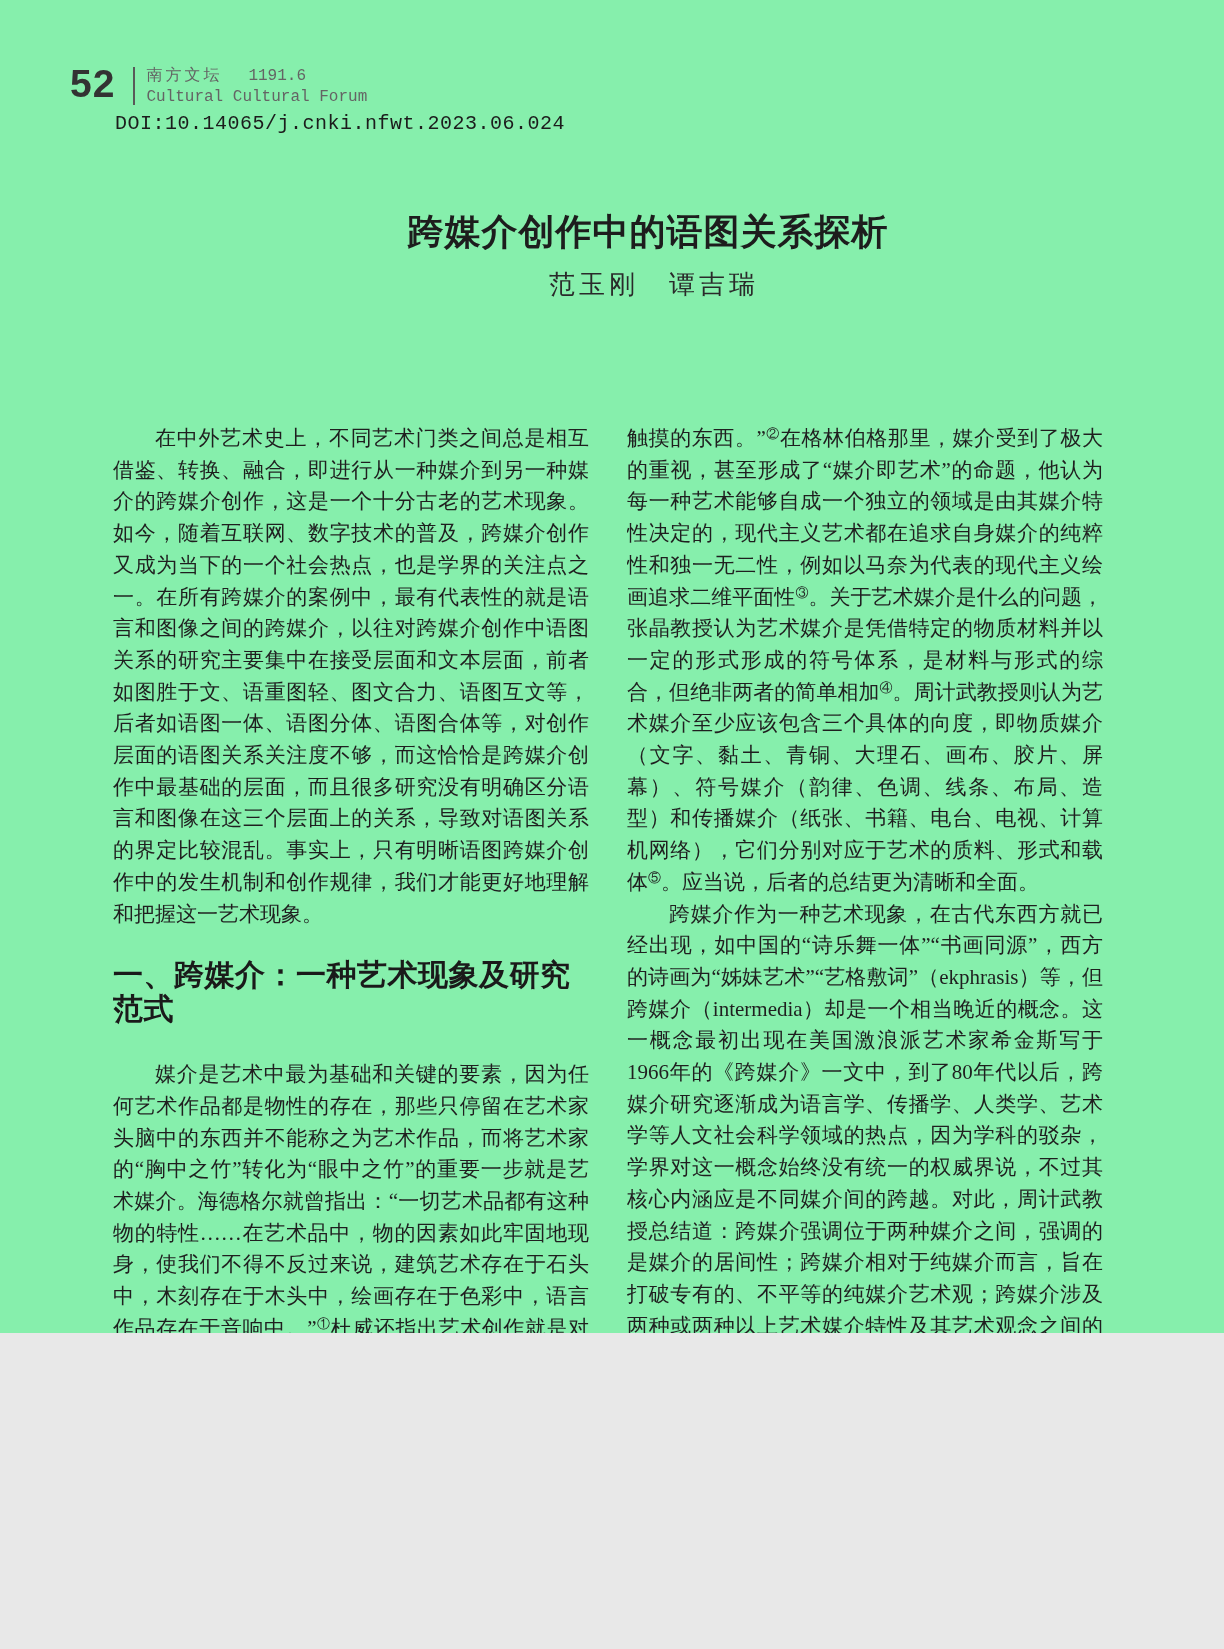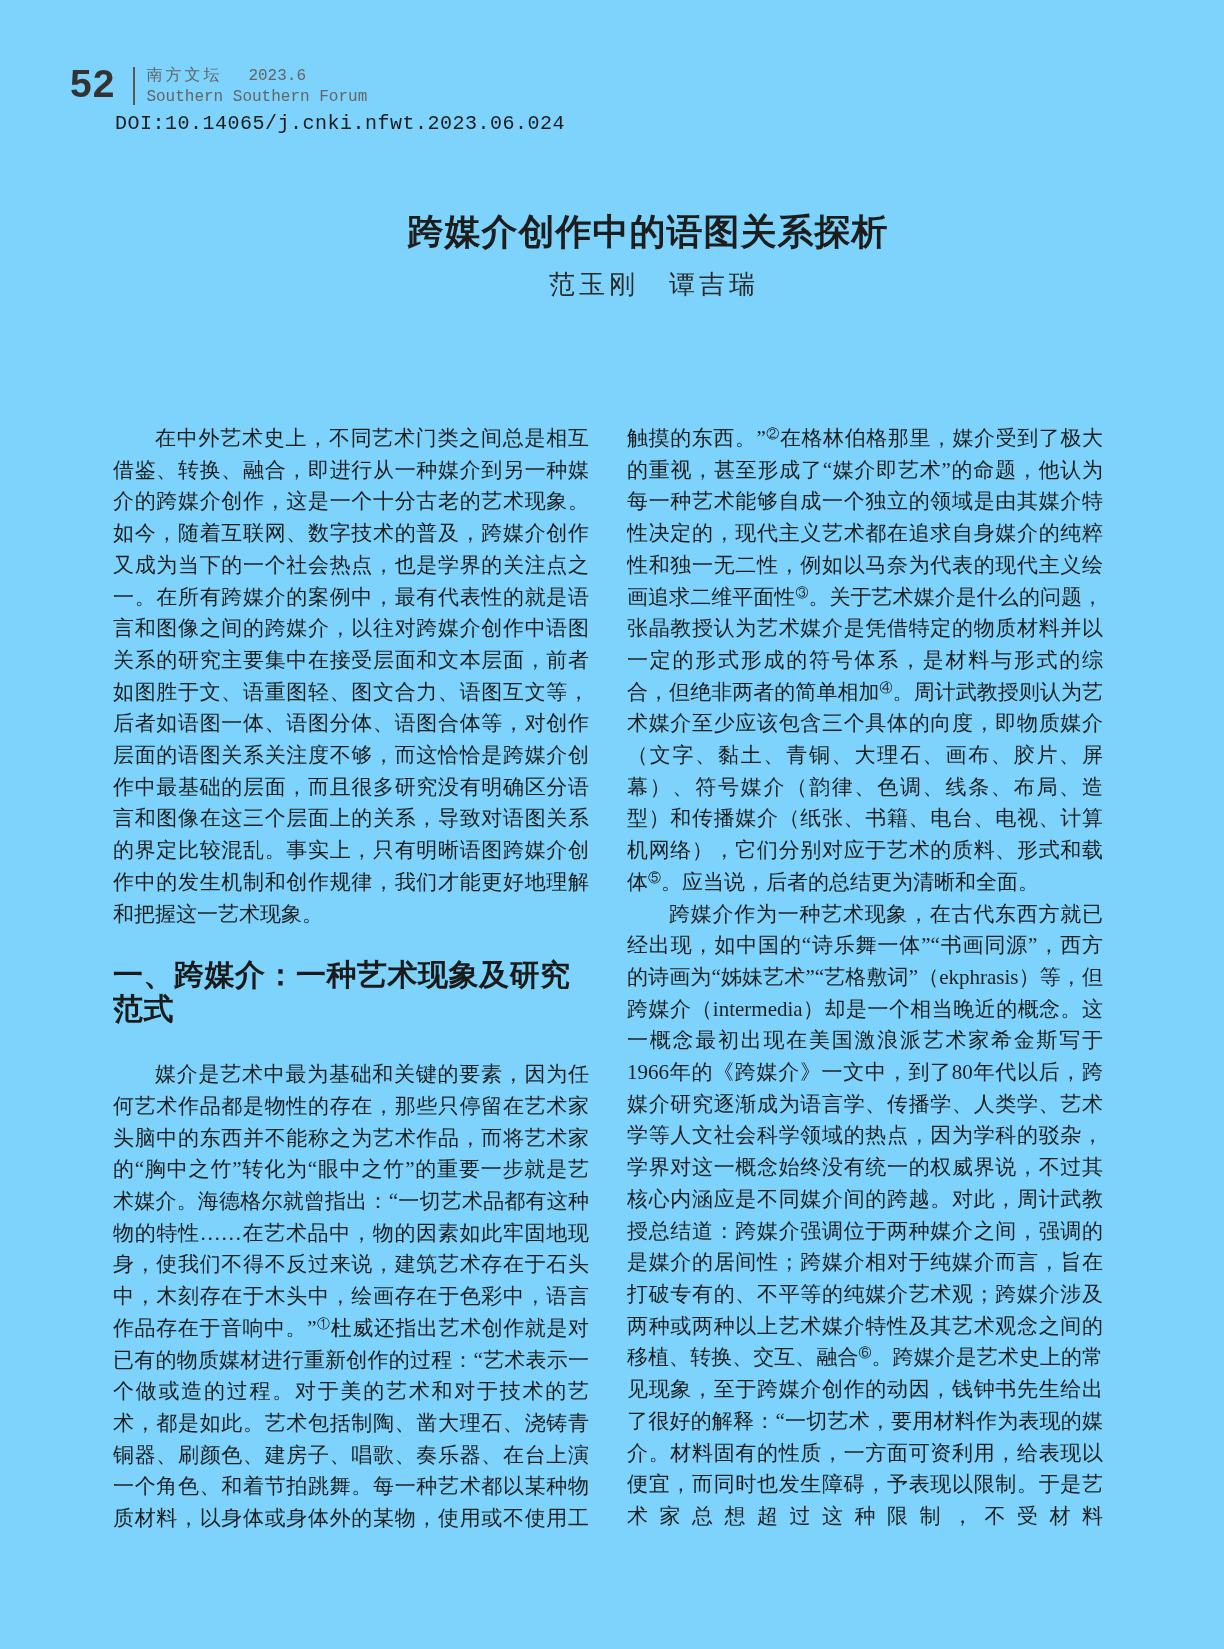--- a/index.html
+++ b/index.html
@@ -1,21 +1,21 @@
 <!DOCTYPE html>
 <html lang="zh"><head>
 <meta charset="utf-8">
 <style>
   html, body { margin: 0; padding: 0; background: #e8e8e8; }
   .page {
     position: relative;
     width: 1224px;
-    height: 1649px;
+    height: 1333px;
     margin: 0 auto;
-    background: #7dd3fc;
+    background: #86efac;
     font-family: "Liberation Serif", "DejaVu Serif", serif;
     color: #222;
     overflow: hidden;
   }
 
   
   .running-head { position: absolute; left: 70px; top: 62px; display: flex; align-items: flex-start; }
   .page-number {
     font-family: "Liberation Sans", "DejaVu Sans", sans-serif;
     font-size: 39px; line-height: 44px; font-weight: 600;
@@ -74,23 +74,23 @@
 <body>
 
 <div class="page">
 
   <div class="running-head">
     <div class="page-number">52</div>
     <div class="head-divider"></div>
     <div class="journal-block">
       <div class="journal-cn-row">
         <span class="journal-cn">南方文坛</span>
-        <span class="journal-issue">2023.6</span>
+        <span class="journal-issue">1191.6</span>
       </div>
-      <div class="journal-en">Southern Southern Forum</div>
+      <div class="journal-en">Cultural Cultural Forum</div>
     </div>
   </div>
 
   <div class="doi-line">DOI:10.14065/j.cnki.nfwt.2023.06.024</div>
 
   <h1 class="article-title">跨媒介创作中的语图关系探析</h1>
   <div class="article-authors">范玉刚　谭吉瑞</div>
 
   <div class="body-columns">
     <div class="col">

